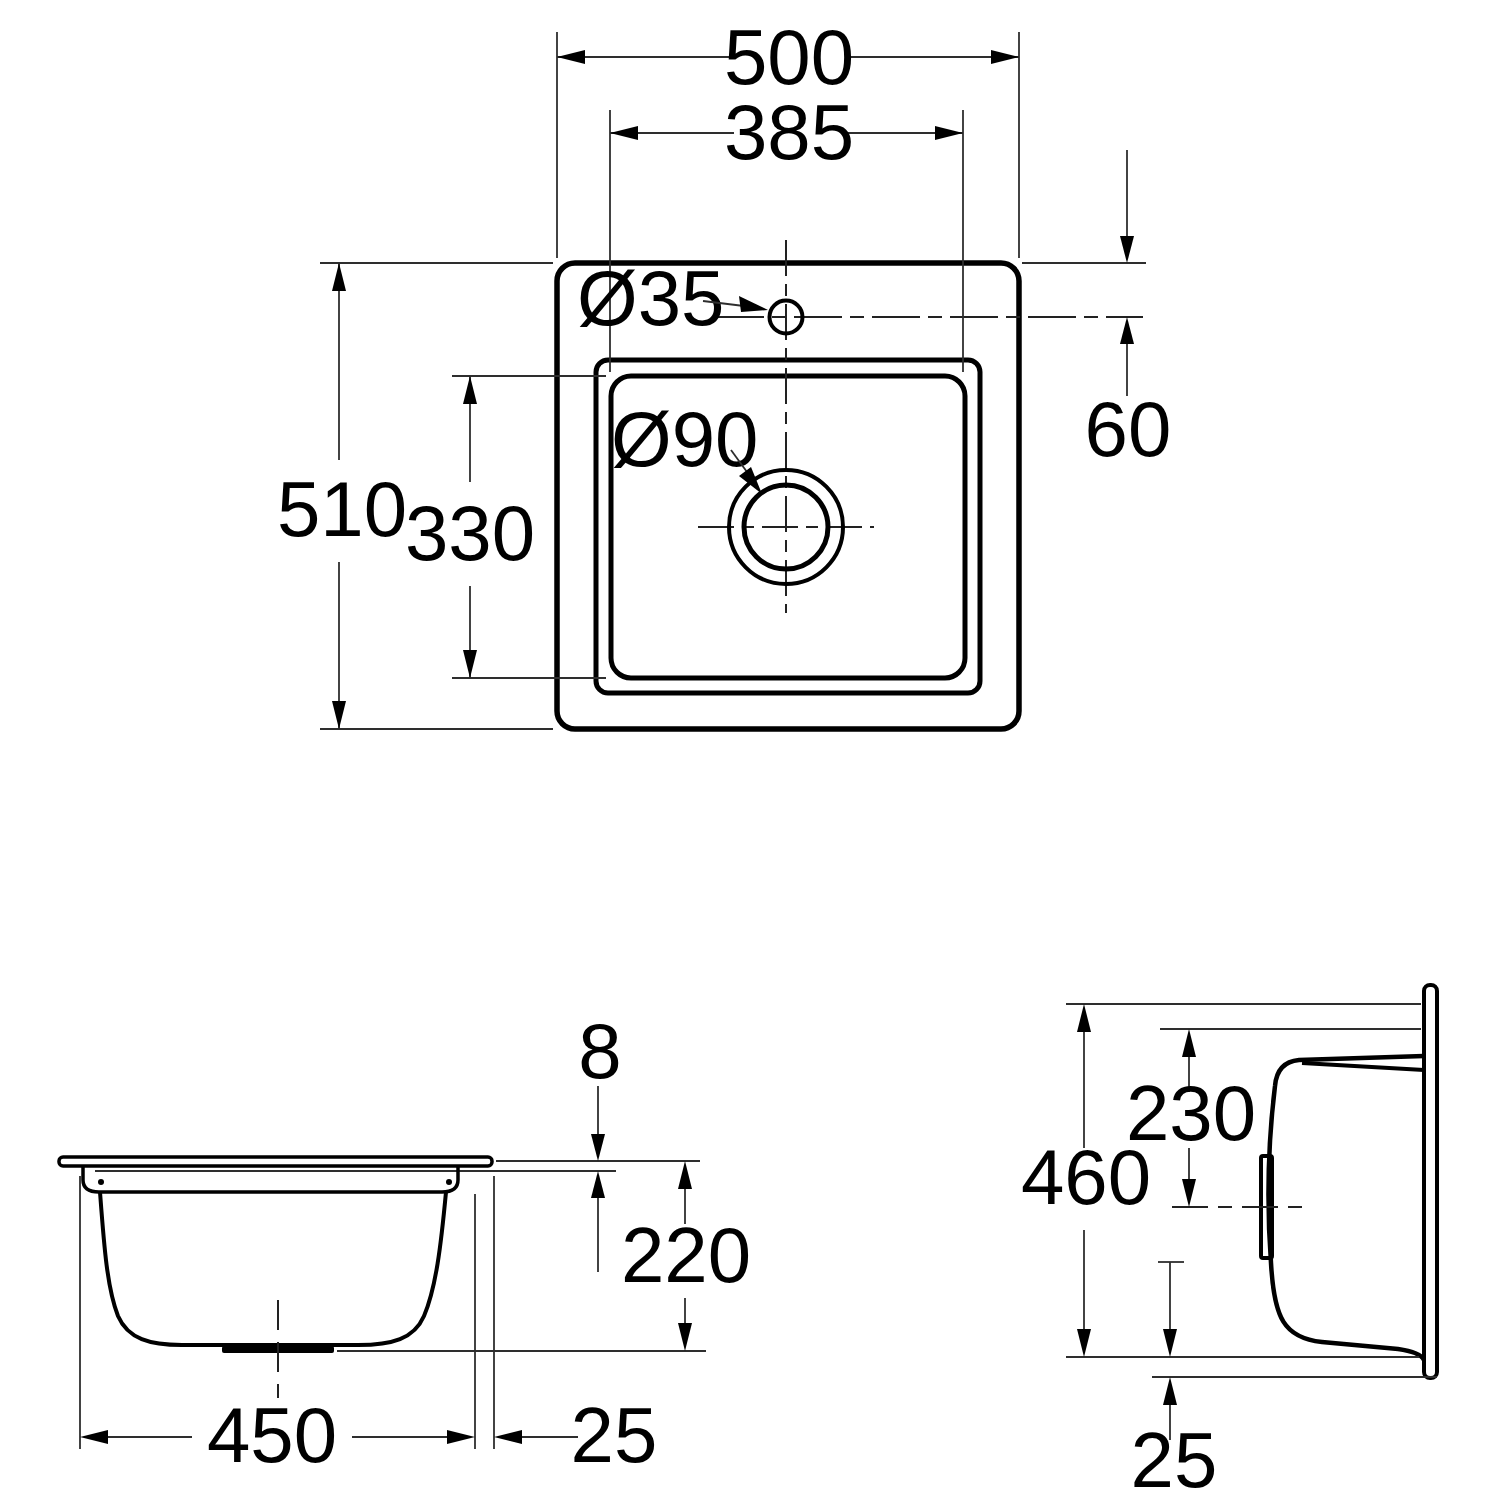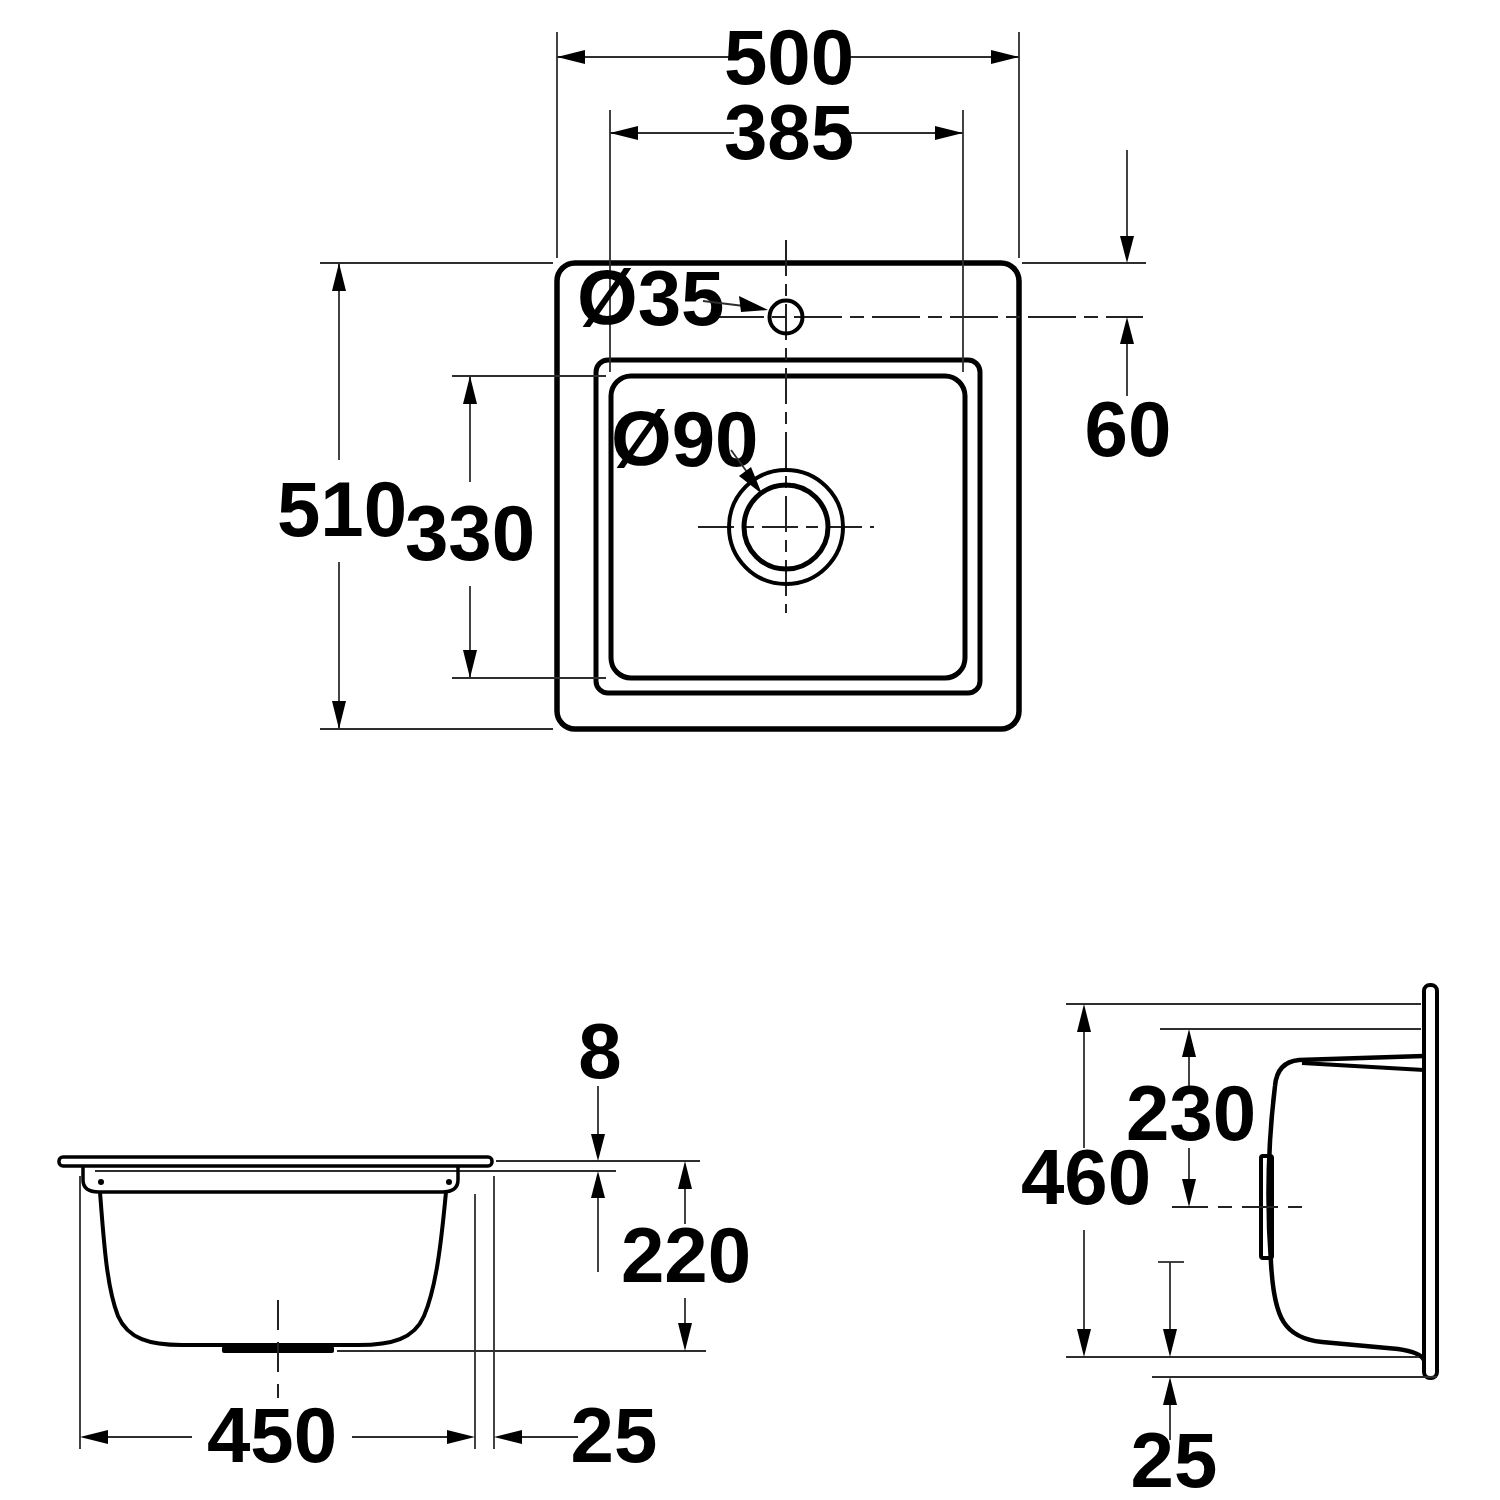--- a/index.html
+++ b/index.html
@@ -1,16 +1,16 @@
 <!DOCTYPE html>
 <html><head>
 <meta charset="utf-8">
 <style>
   html,body{margin:0;padding:0;background:#ffffff;}
-  .stage{width:1463px;height:1500px;background:#ffffff;position:relative;font-family:"Liberation Sans",sans-serif;font-weight:bold;}
+  .stage{width:1463px;height:1500px;background:#ffffff;position:relative;font-family:"Liberation Sans",sans-serif;}
   svg{display:block;}
   svg text{font-family:"Liberation Sans","DejaVu Sans",sans-serif;fill:#000;}
   .dimtxt{font-size:78px;}
   .thick{stroke:#000;fill:none;}
   .thin{stroke:#2e2e2e;stroke-width:1.8;fill:none;}
   .cl{stroke:#222;stroke-width:2;fill:none;}
   .ah{fill:#000;stroke:none;}
 </style>
 </head>
 <body>

